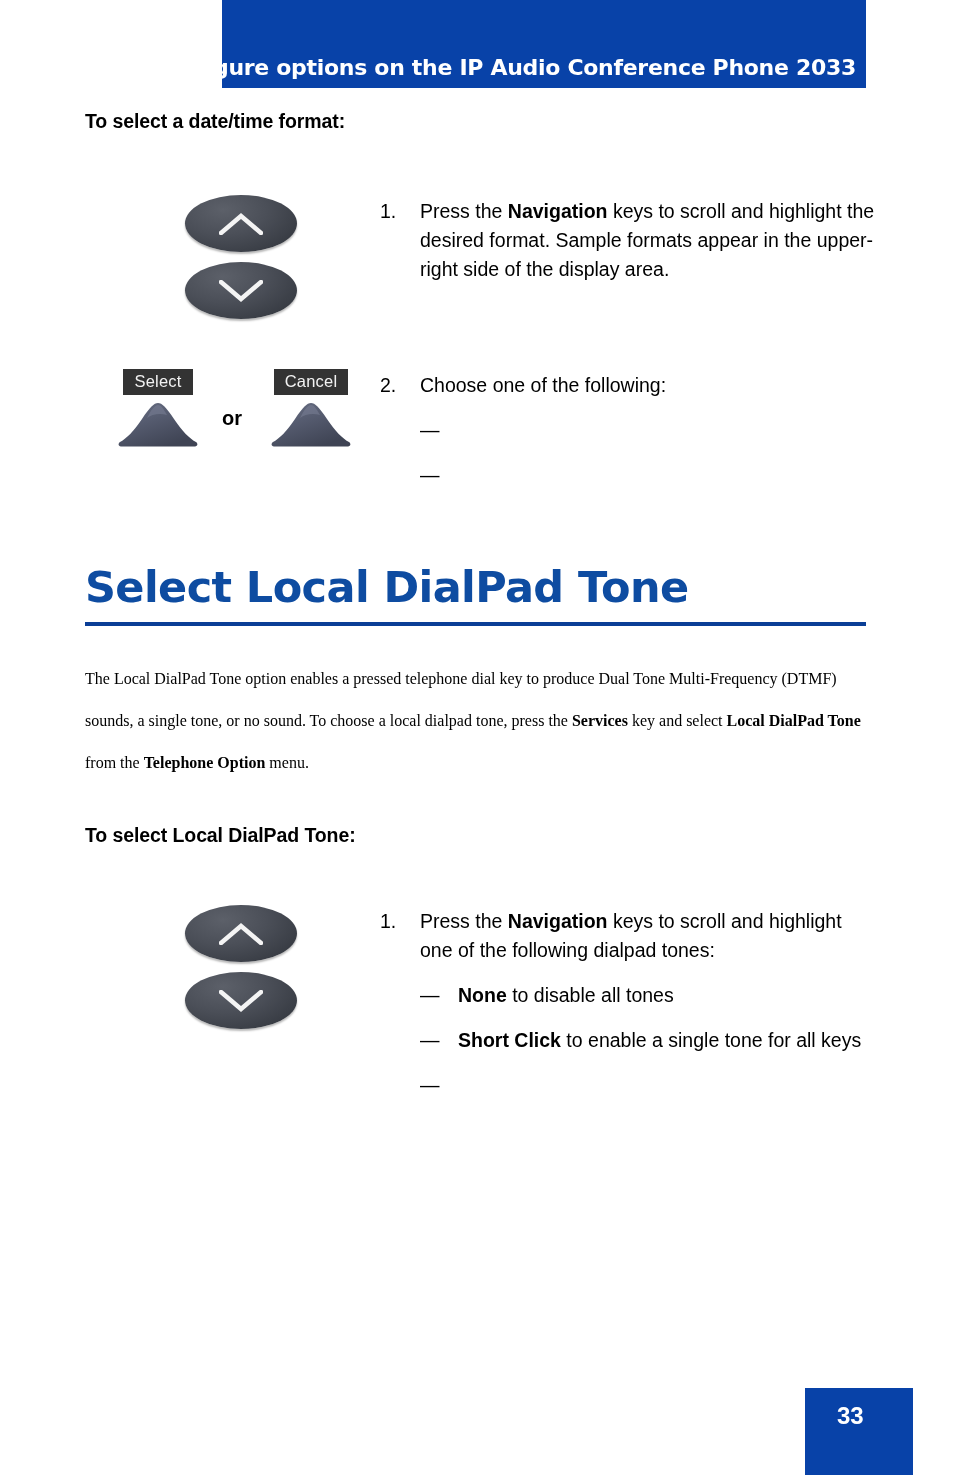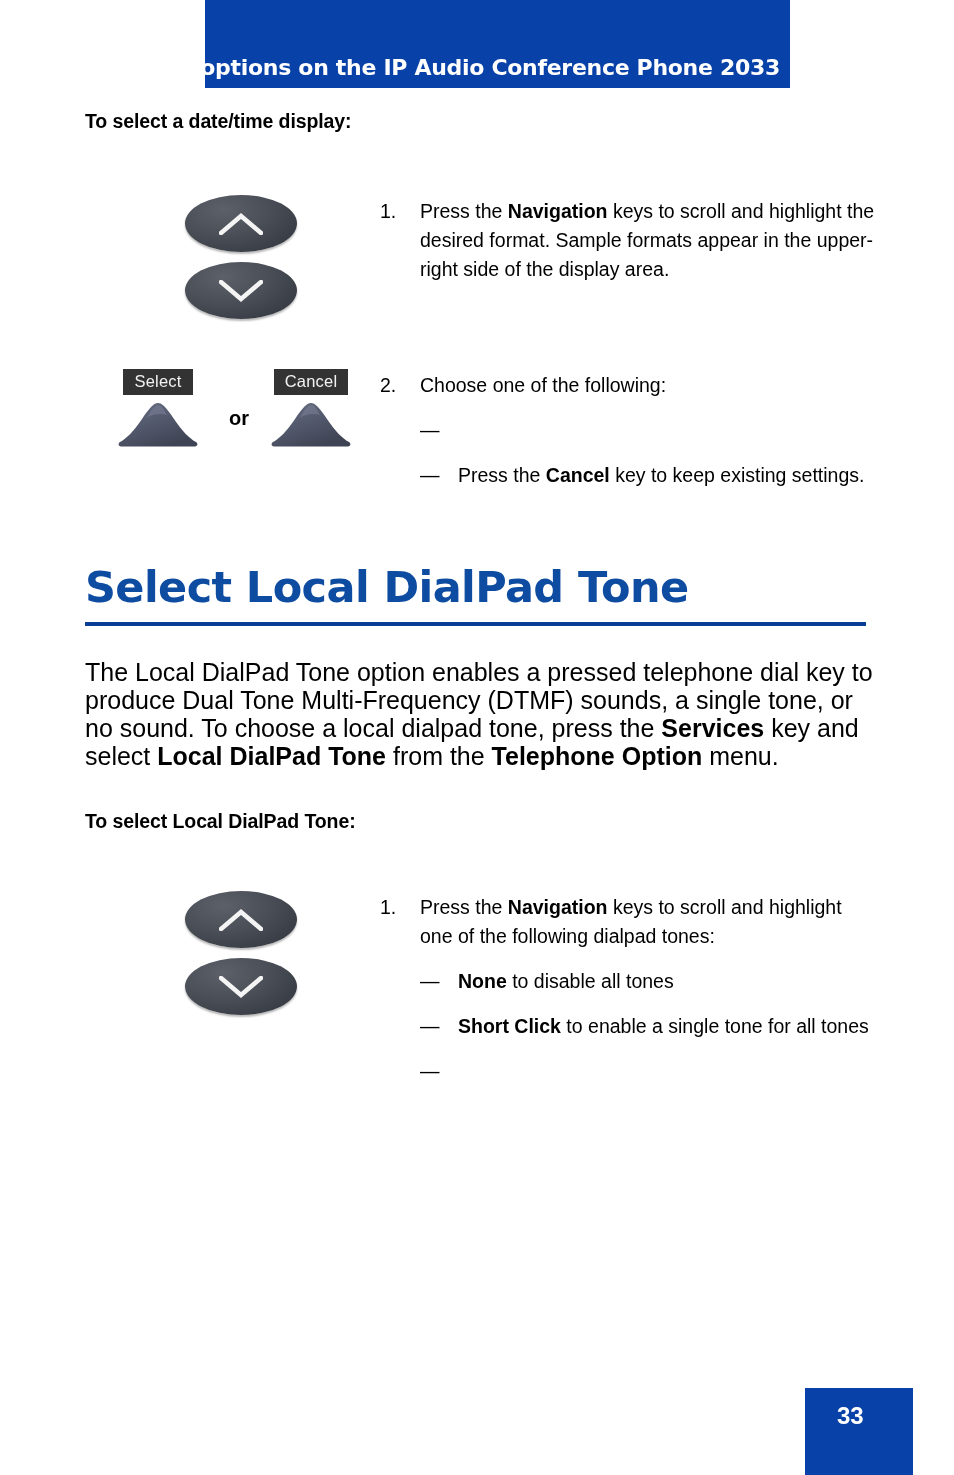--- a/index.html
+++ b/index.html
@@ -12,23 +12,23 @@
     background: #ffffff;
     font-family: "Liberation Sans", sans-serif;
     position: relative;
     overflow: hidden;
     -webkit-font-smoothing: antialiased;
   }
 
   
   .header-bar {
     position: absolute;
-    left: 205px;
+    left: 222px;
     top: 0;
-    width: 585px;
+    width: 644px;
     height: 88px;
     background: #0842A8;
   }
   .header-title {
     position: absolute;
     right: 10px;
     bottom: 8px;
     color: #ffffff;
     font-family: "DejaVu Sans", sans-serif;
     font-weight: bold;
@@ -67,23 +67,23 @@
   }
   .section-rule {
     width: 781px;
     height: 4px;
     background: #0A3E96;
     margin-top: 10px;
   }
 
   
   .body-para {
-    font-family: Liberation Sans, sans-serif;
-    font-size: 25px;
-    line-height: 28px;
+    font-family: Liberation Serif, serif;
+    font-size: 16px;
+    line-height: 42px;
     color: #000000;
     margin: 0;
     width: 790px;
   }
   .b {
     font-weight: bold;
     color: #000000;
   }
 
   
@@ -196,21 +196,20 @@
   .softkey-dome svg { display: block; }
 
   .or-word {
     position: absolute;
     left: 137px;
     top: 38px;
     font-family: "Liberation Sans", sans-serif;
     font-weight: bold;
     font-size: 20px;
     color: #000000;
-    margin-left: 7px;
   }
 
   
   .footer-block {
     position: absolute;
     left: 805px;
     top: 1388px;
     width: 108px;
     height: 101px;
     background: #0842A8;
@@ -227,21 +226,21 @@
 </style>
 </head>
 <body>
 
 <div class="header-bar">
   <div class="header-title">Configure options on the IP Audio Conference Phone 2033</div>
 </div>
 
 <div class="content">
 
-  <div class="sub-heading" style="margin-bottom:62px;">To select a date/time display:</div>
+  <div class="sub-heading" style="margin-bottom:62px;">To select a date/time format:</div>
 
   <div class="step-row" style="margin-bottom:50px;">
     <div class="icon-col">
       <div class="nav-keys">
         <div class="nav-ellipse up">
           <div class="chev">
             <svg width="44" height="22" viewBox="0 0 44 22">
               <polyline points="2,20 22,3 42,20" fill="none" stroke="#f4f4f4" stroke-width="4.5" stroke-linecap="round" stroke-linejoin="miter"></polyline>
             </svg>
           </div>
@@ -312,23 +311,20 @@
         <div class="step-num">2.</div>
         <div class="step-text">Choose one of the following:</div>
       </div>
 
       <div class="dash-item">
         <div class="dash-mark">—</div>
       </div>
 
       <div class="dash-item">
         <div class="dash-mark">—</div>
-        <div class="dash-text">
-          <span>Press the </span><span class="b">Cancel</span><span> key to keep existing settings.</span>
-        </div>
       </div>
     </div>
   </div>
 
   <div>
     <div class="section-heading">Select Local DialPad Tone</div>
     <div class="section-rule"></div>
 
     <p class="body-para" style="margin-top:32px;">
       <span>The Local DialPad Tone option enables a pressed telephone dial key to produce Dual Tone Multi-Frequency (DTMF) sounds, a single tone, or no sound. To choose a local dialpad tone, press the </span><span class="b">Services</span><span> key and select </span><span class="b">Local DialPad Tone</span><span> from the </span><span class="b">Telephone Option</span><span> menu.</span>
@@ -366,21 +362,21 @@
         <div class="dash-item">
           <div class="dash-mark">—</div>
           <div class="dash-text">
             <span class="b">None</span><span> to disable all tones</span>
           </div>
         </div>
 
         <div class="dash-item">
           <div class="dash-mark">—</div>
           <div class="dash-text">
-            <span class="b">Short Click</span><span> to enable a single tone for all tones</span>
+            <span class="b">Short Click</span><span> to enable a single tone for all keys</span>
           </div>
         </div>
 
         <div class="dash-item">
           <div class="dash-mark">—</div>
         </div>
       </div>
     </div>
   </div>
 

